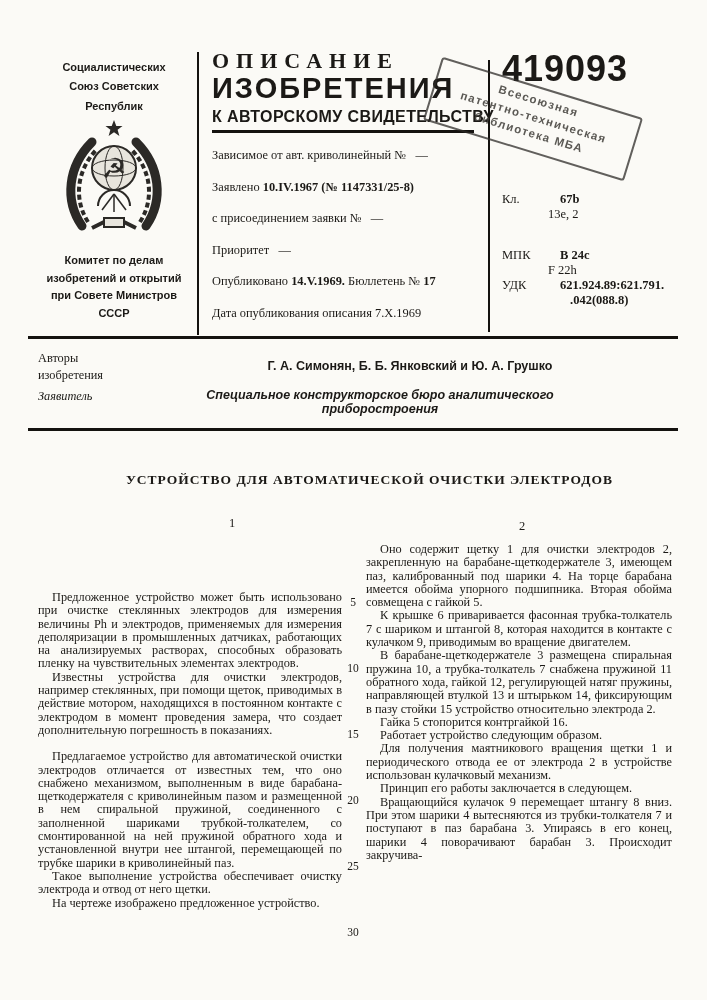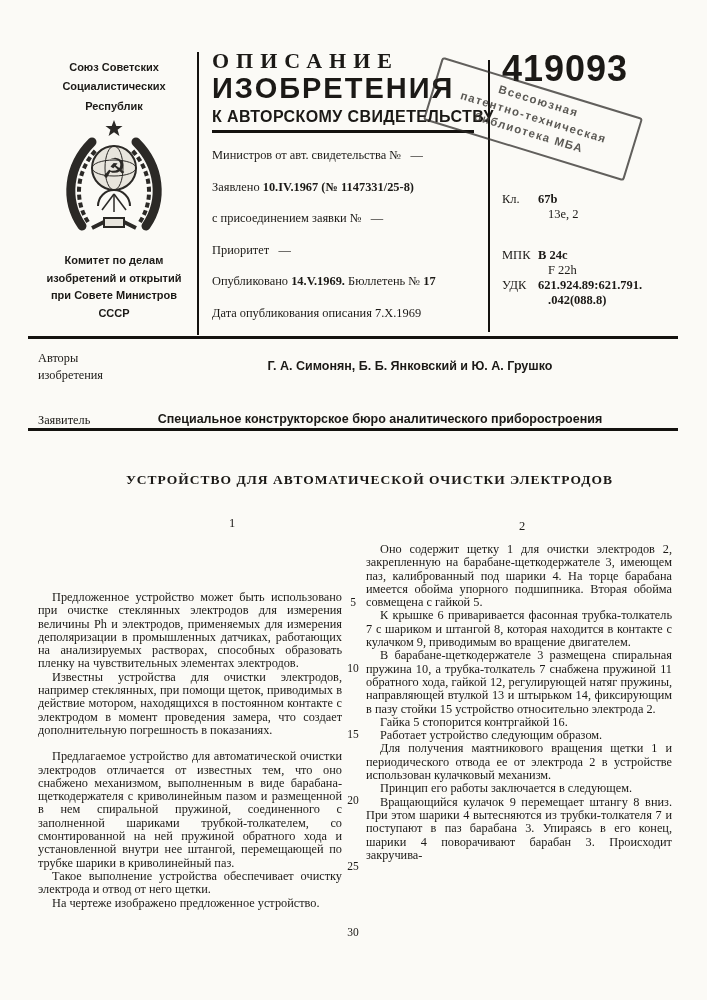--- a/index.html
+++ b/index.html
@@ -37,31 +37,31 @@
               font-weight:bold;font-size:36px;letter-spacing:1px;}
   .stamp{position:absolute;left:428px;top:86px;width:206px;height:58px;
          border:2px solid rgba(45,43,40,.75);border-radius:3px;
          transform:rotate(17deg);transform-origin:center;
          font-family:"Liberation Sans",sans-serif;font-weight:bold;font-size:11.5px;
          letter-spacing:1.3px;color:rgba(62,60,55,.85);text-align:center;
          padding-top:4px;line-height:1.45;}
   .classification{position:absolute;left:502px;top:192px;font-size:12.5px;width:185px;}
   .cl-row{display:flex;}
   .cl-label{width:36px;flex:none;}
-  .cl-val b{font-weight:bold;}
+  .cl-val b{font-weight:bold;margin-left:22px;}
   .cl-sub{padding-left:10px;}
   .cl-gap{height:26px;}
 
   
   .authors{position:absolute;left:38px;top:350px;width:632px;font-size:12.3px;}
   .a-row{display:flex;align-items:flex-start;}
   .a-label{width:112px;flex:none;line-height:1.35;}
   .a-names{flex:1;text-align:center;font-family:"Liberation Sans",sans-serif;
            font-weight:bold;font-size:12.5px;padding-top:9px;}
-  .a-row2{margin-top:29px;}
+  .a-row2{margin-top:5px;font-style:italic;}
   .a-app{flex:1;text-align:center;font-family:"Liberation Sans",sans-serif;
          font-weight:bold;font-size:12.5px;padding-right:60px;}
 
   
   .art-title{position:absolute;left:0;top:472px;width:707px;text-align:center;
              font-weight:bold;font-size:13.5px;letter-spacing:1px;padding-left:16px;}
   .colnum{position:absolute;font-size:12.5px;}
   .colnum-1{left:229px;top:516px;}
   .colnum-2{left:519px;top:519px;}
   .col{position:absolute;top:543px;font-size:12.3px;line-height:13.3px;text-align:justify;}
@@ -73,22 +73,22 @@
   .ln0{top:596px;} .ln1{top:662px;} .ln2{top:728px;} .ln3{top:794px;} .ln4{top:860px;} .ln5{top:926px;}
 
   svg .stroke{stroke:#2b2926;fill:none;}
 </style>
 </head>
 <body>
 
 <div class="page">
 
   <div class="issuer">
+    <div>Социалистических</div>
     <div>Союз Советских</div>
-    <div>Социалистических</div>
     <div>Республик</div>
   </div>
 
   <div class="emblem">
     <svg width="104" height="122" viewBox="0 0 104 122">
       <polygon points="52,2 54.3,8 60.5,8 55.6,11.8 57.4,18 52,14.2 46.6,18 48.4,11.8 43.5,8 49.7,8" fill="#2b2926"></polygon>
       <path class="stroke" d="M20,108 C2,82 6,48 30,24" stroke-width="9" stroke-linecap="round"></path>
       <path class="stroke" d="M84,108 C102,82 98,48 74,24" stroke-width="9" stroke-linecap="round"></path>
       <path class="stroke" d="M26,104 C12,82 14,54 34,32" stroke-width="4" stroke-dasharray="5,3"></path>
       <path class="stroke" d="M78,104 C92,82 90,54 70,32" stroke-width="4" stroke-dasharray="5,3"></path>
@@ -116,21 +116,21 @@
   <div class="vline vline-right"></div>
 
   <div class="head-center">
     <div class="t1">ОПИСАНИЕ</div>
     <div class="t2">ИЗОБРЕТЕНИЯ</div>
     <div class="t3">К АВТОРСКОМУ СВИДЕТЕЛЬСТВУ</div>
     <div class="t3-rule"></div>
 
     <div class="filing">
       <div class="fline">
-        <span>Министров от авт. свидетельства №</span>&nbsp;&nbsp;&nbsp;<span>—</span>
+        <span>Зависимое от авт. криволинейный №</span>&nbsp;&nbsp;&nbsp;<span>—</span>
       </div>
       <div class="fline">
         <span>Заявлено</span> <b>10.IV.1967 (№ 1147331/25-8)</b>
       </div>
       <div class="fline">
         <span>с присоединением заявки №</span>&nbsp;&nbsp;&nbsp;<span>—</span>
       </div>
       <div class="fline">
         <span>Приоритет</span>&nbsp;&nbsp;&nbsp;<span>—</span>
       </div>

